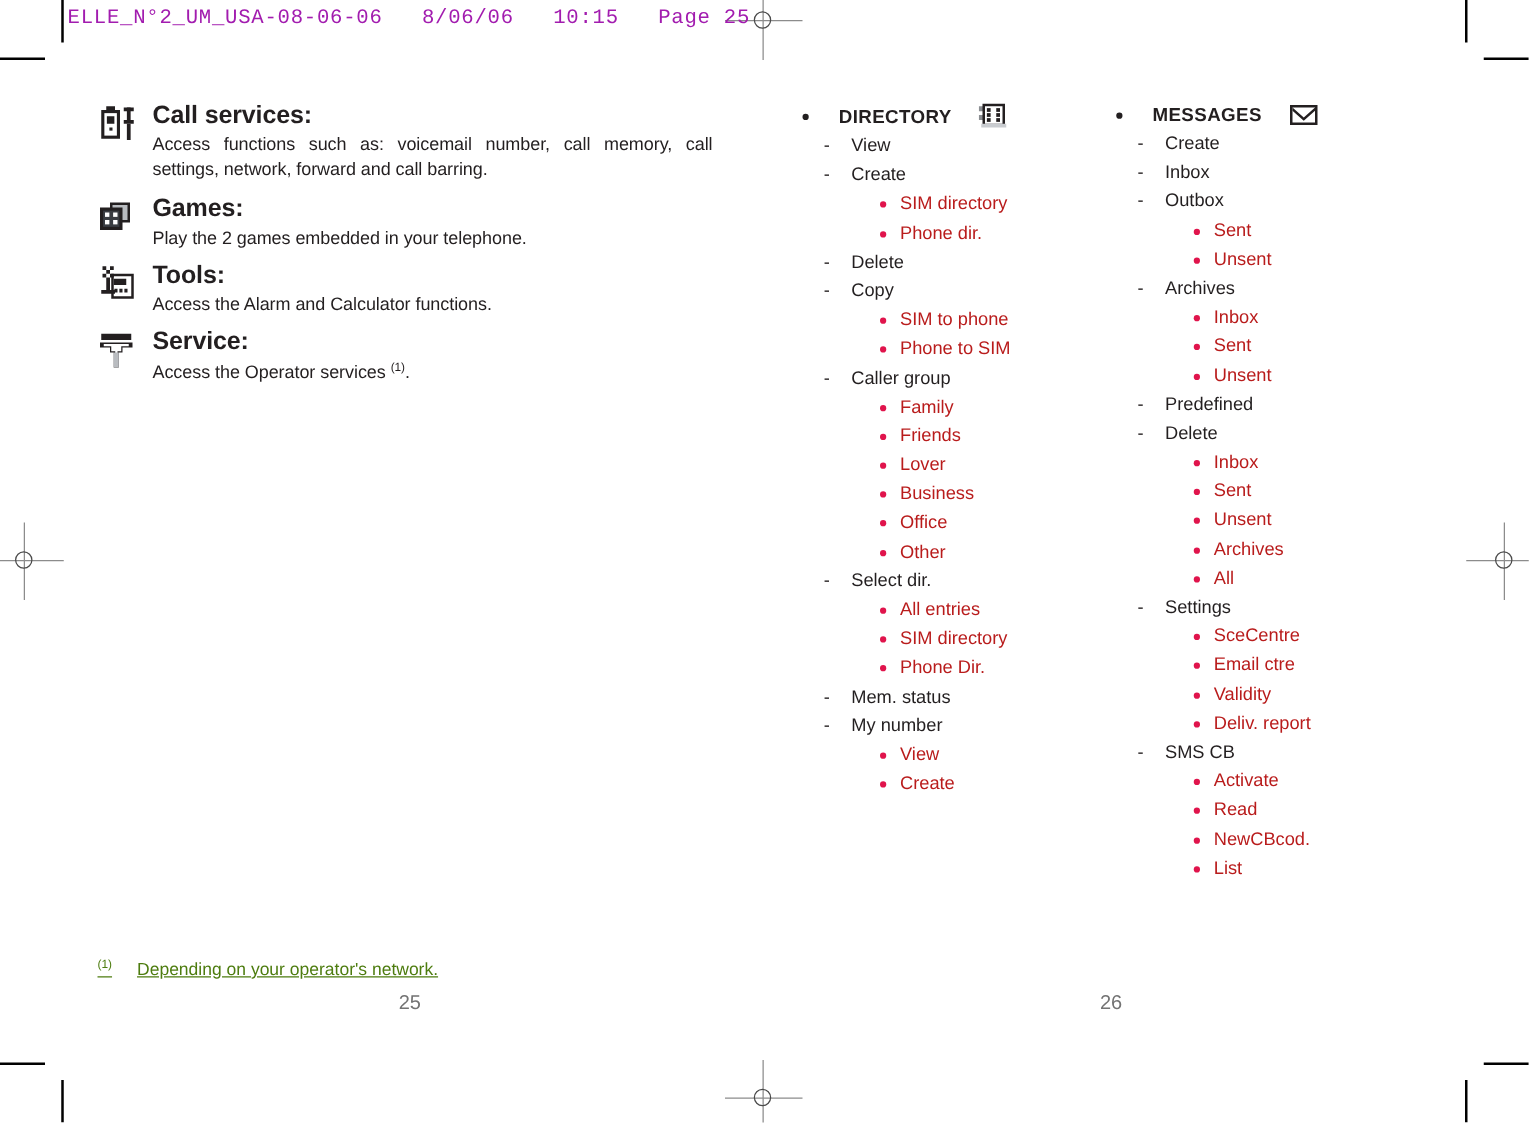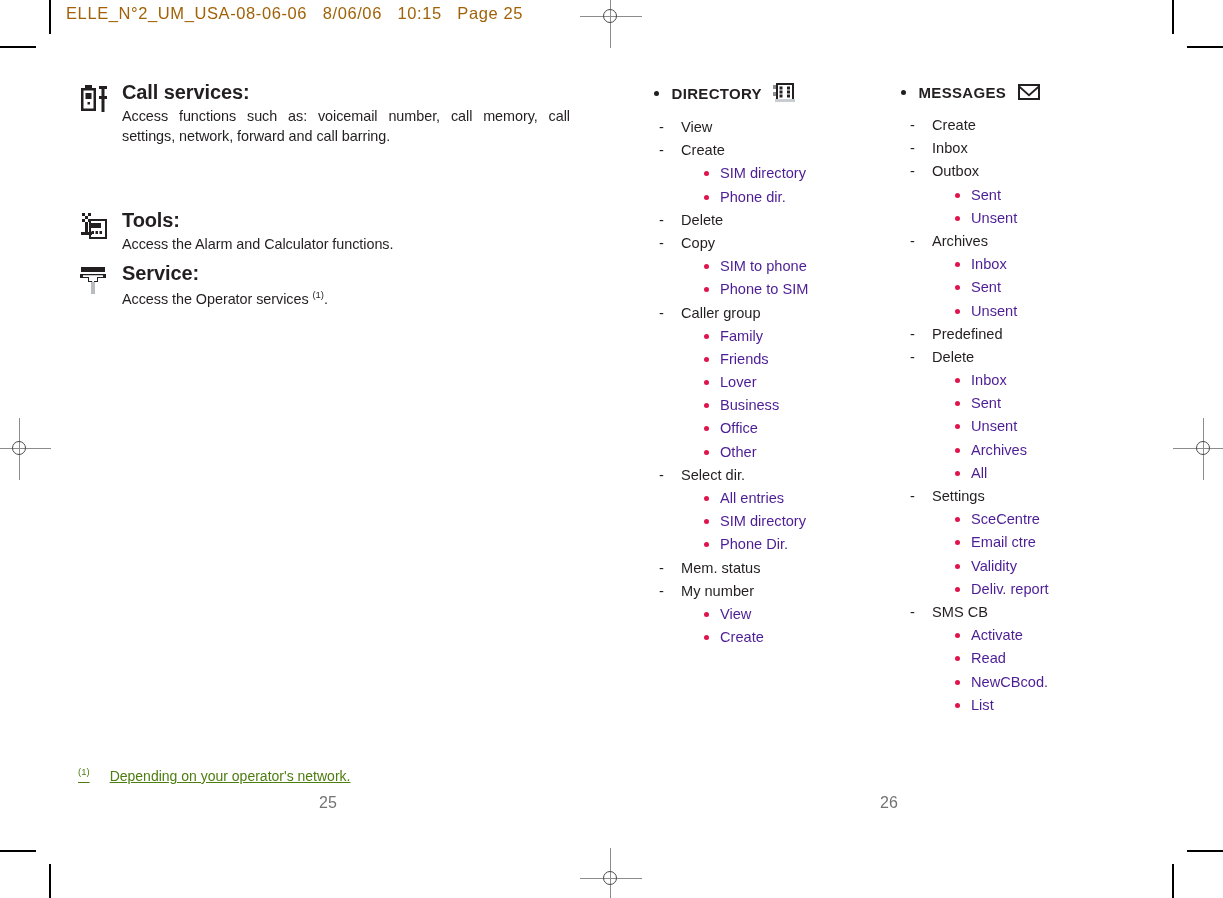--- a/index.html
+++ b/index.html
@@ -43,26 +43,26 @@
   .reg-mark .v {
     position: absolute;
     left: 14px; top: -16px;
     width: 1px; height: 62px;
     background: #8c8c8c;
   }
 
   
   .prepress {
     position: absolute;
-    left: 66px;
+    left: 54px;
     top: 4px;
-    font-family: Liberation Sans, sans-serif;
+    font-family: Liberation Mono, monospace;
     font-size: 16.5px;
     letter-spacing: 0.6px;
-    color: #a16207;
+    color: #a21caf;
     white-space: pre;
   }
 
   
   .page-left {
     position: absolute;
     left: 0; top: 0;
     width: 620px; height: 898px;
   }
   .feature {
@@ -99,23 +99,22 @@
   }
 
   
   .menu-col {
     position: absolute;
     top: 82px;
   }
   .menu-head {
     display: flex;
     align-items: center;
-    gap: 11px;
-    margin: 0 0 16px 0;
-    justify-content: center;
+    gap: 22px;
+    margin: 0 0 6px 0;
   }
   .menu-head .dot {
     width: 5px; height: 5px;
     border-radius: 50%;
     background: #231f20;
     flex: 0 0 5px;
     margin-right: 2px;
   }
   .menu-head .htxt {
     font-weight: bold;
@@ -141,21 +140,21 @@
     font-size: 14.6px;
   }
   ul.lvl2 {
     list-style: none;
     margin: 8.6px 0 0 0;
     padding: 0 0 0 22px;
   }
   ul.lvl2 > li {
     font-size: 14.6px;
     line-height: 1.0;
-    color: #4c1d95;
+    color: #b91c1c;
     position: relative;
     padding: 0 0 0 17px;
     margin: 0 0 8.6px 0;
   }
   ul.lvl2 > li:last-child { margin-bottom: 0; }
   ul.lvl2 > li > .bdot {
     position: absolute;
     left: 1px; top: 5px;
     width: 5px; height: 5px;
     border-radius: 50%;
@@ -235,20 +234,38 @@
         <rect x="21" y="13" width="8" height="3" fill="#231f20"></rect>
         <rect x="23.5" y="16" width="3" height="13" fill="#231f20"></rect>
       </svg>
     </div>
     <div class="feature-body">
       <p class="feature-title">Call services:</p>
       <p class="feature-desc">Access functions such as: voicemail number, call memory, call settings, network, forward and call barring.</p>
     </div>
   </div>
 
+  <div class="feature" style="left:78px;top:155px;">
+    <div class="feature-icon">
+      <svg width="30" height="32" viewBox="0 0 30 32">
+        <rect x="10" y="4" width="16" height="16" fill="#231f20"></rect>
+        <rect x="12" y="6" width="12" height="12" fill="#b9bcc0"></rect>
+        <rect x="2" y="8" width="18" height="18" fill="#231f20"></rect>
+        <rect x="4.5" y="10.5" width="13" height="13" fill="#3a3d42"></rect>
+        <rect x="6" y="12" width="3.5" height="3.5" fill="#fff"></rect>
+        <rect x="12.5" y="12" width="3.5" height="3.5" fill="#fff"></rect>
+        <rect x="6" y="18" width="3.5" height="3.5" fill="#fff"></rect>
+        <rect x="12.5" y="18" width="3.5" height="3.5" fill="#fff"></rect>
+      </svg>
+    </div>
+    <div class="feature-body">
+      <p class="feature-title">Games:</p>
+      <p class="feature-desc nojust">Play the 2 games embedded in your telephone.</p>
+    </div>
+  </div>
 
   <div class="feature" style="left:78px;top:208px;">
     <div class="feature-icon">
       <svg width="32" height="34" viewBox="0 0 32 34">
         <rect x="11" y="8" width="18" height="20" fill="#231f20"></rect>
         <rect x="13" y="10" width="14" height="16" fill="#fff"></rect>
         <rect x="13" y="12" width="10" height="5" fill="#231f20"></rect>
         <rect x="13.5" y="20" width="2.5" height="3" fill="#231f20"></rect>
         <rect x="17.5" y="20" width="2.5" height="3" fill="#231f20"></rect>
         <rect x="21.5" y="20" width="2.5" height="3" fill="#231f20"></rect>

